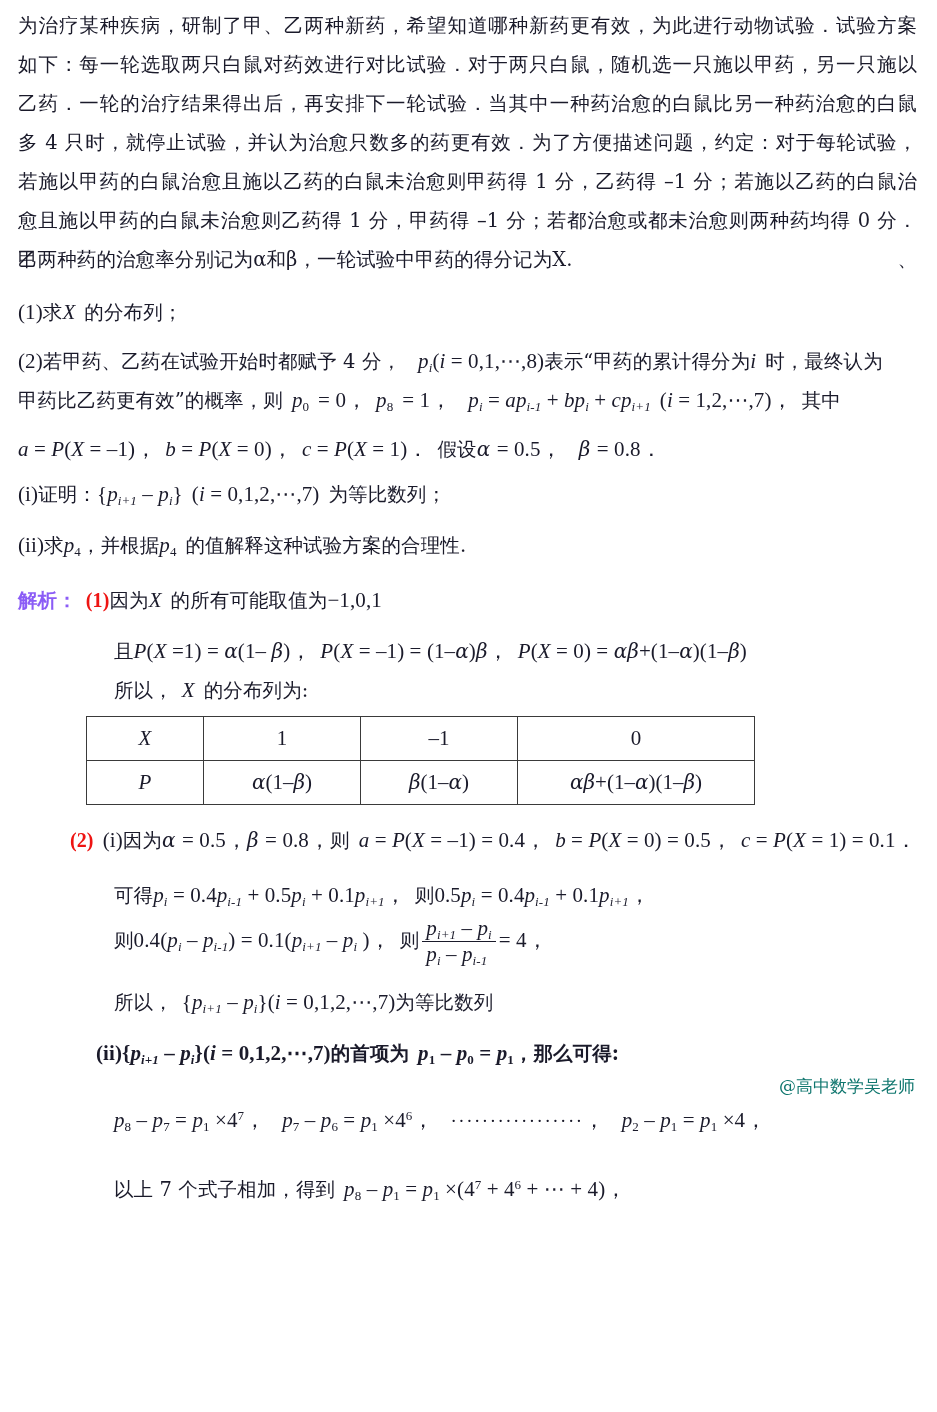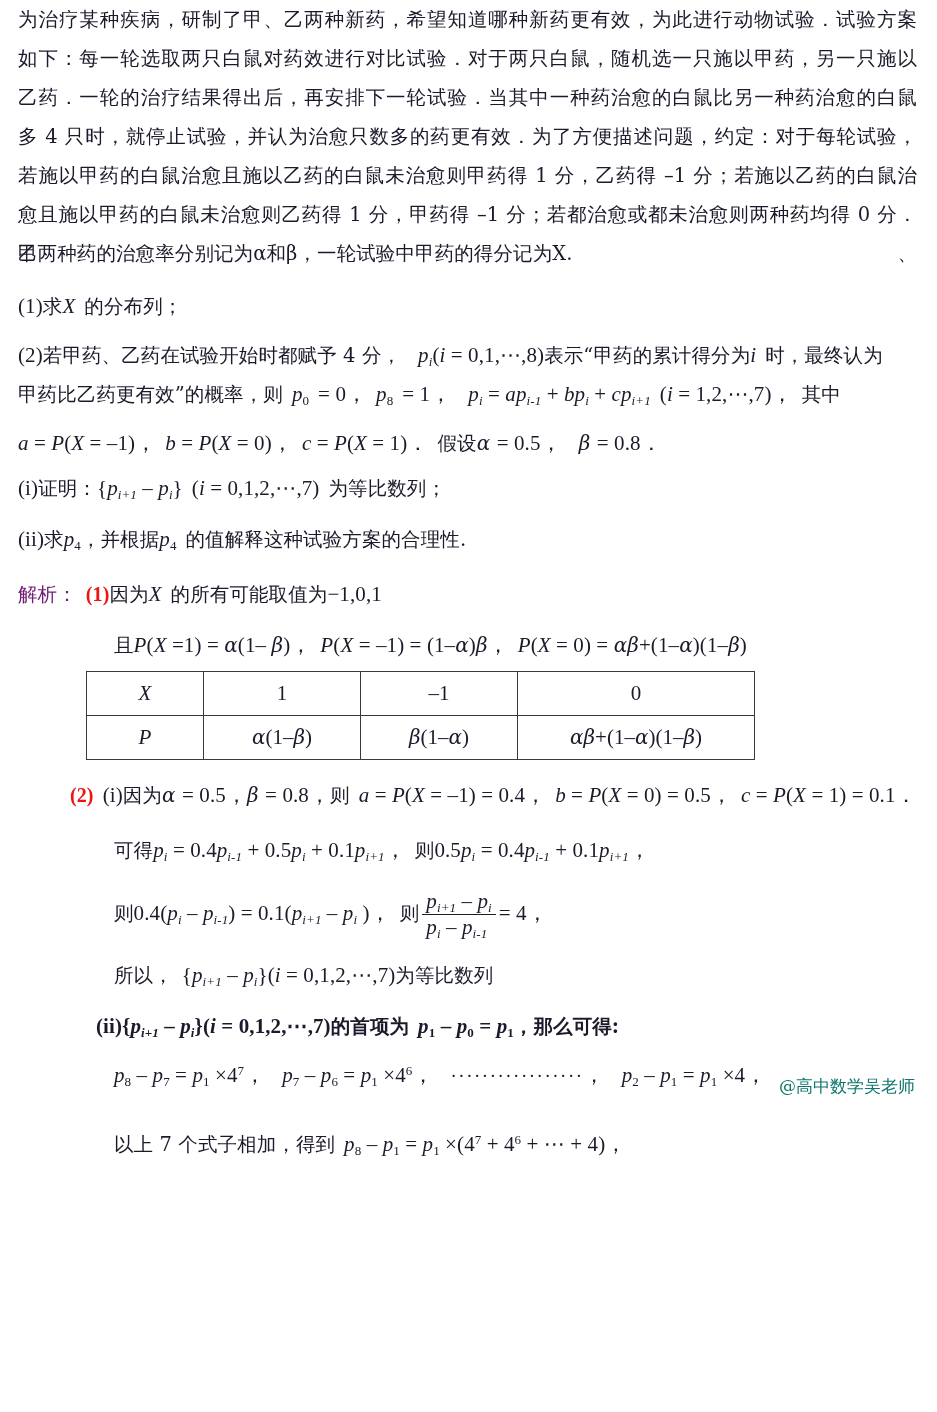--- a/index.html
+++ b/index.html
@@ -13,21 +13,21 @@
     position: relative;
     font-family: "Liberation Serif", "DejaVu Serif", serif;
     color: #1a1a2a;
     overflow: hidden;
   }
   .page {
     position: relative;
     width: 937px;
     height: 1112px;
     box-sizing: border-box;
-    padding: 0 20px 0 18px;
+    padding: 6px 20px 0 18px;
   }
 
   
   .ln {
     font-size: 19.5px;
     line-height: 39px;
     height: 39px;
     white-space: nowrap;
     letter-spacing: 0.1px;
   }
@@ -56,21 +56,21 @@
   }
   sub, sup {
     font-size: 0.62em;
     font-style: italic;
     line-height: 0;
   }
   sub { vertical-align: -0.28em; }
   sup { vertical-align: 0.55em; }
   sub.up, sup.up { font-style: normal; }
 
-  .red { color: #701a75; font-weight: normal; }
+  .red { color: #8b5cf6; font-weight: bold; }
   .redn { color: #ee1412; font-weight: bold; font-style: normal;
           font-family: "Liberation Serif", serif; font-size: 20px; }
 
   
   .sp  { display: inline-block; width: 9px; }
   .sp2 { display: inline-block; width: 17px; }
 
   
   .indent  { padding-left: 78px; font-weight: bold; }
   .indent2 { padding-left: 96px; }
@@ -160,20 +160,23 @@
   </div>
 
   <div class="ln" style="margin-top:16px">
     <span class="red han">解析：</span><span class="sp"></span><span class="redn">(1)</span><span class="han">因为</span><span class="m">X</span><span class="sp"></span><span class="han">的所有可能取值为</span><span class="mu">−1,0,1</span>
   </div>
 
   <div class="ln indent2" style="margin-top:12px">
     <span class="han">且</span><span class="m">P<span class="mu">(</span>X <span class="mu">=1) =</span> <span class="mg">α</span><span class="mu">(1–</span> <span class="mg">β</span><span class="mu">)</span></span><span class="mu">，</span><span class="sp"></span><span class="m">P<span class="mu">(</span>X <span class="mu">= –1) = (1–</span><span class="mg">α</span><span class="mu">)</span><span class="mg">β</span></span><span class="mu">，</span><span class="sp"></span><span class="m">P<span class="mu">(</span>X <span class="mu">= 0) =</span> <span class="mg">αβ</span><span class="mu">+(1–</span><span class="mg">α</span><span class="mu">)(1–</span><span class="mg">β</span><span class="mu">)</span></span>
   </div>
 
+  <div class="ln indent2">
+    <span class="han">所以，</span><span class="sp"></span><span class="m">X</span><span class="sp"></span><span class="han">的分布列为:</span>
+  </div>
 
   <div class="dist-table-wrap">
     <table class="dist">
       <tbody>
           <tr>
         <td class="c0"><span class="m">X</span></td>
         <td class="c1"><span class="mu">1</span></td>
         <td class="c2"><span class="mu">–1</span></td>
         <td class="c3"><span class="mu">0</span></td>
       </tr>
@@ -188,33 +191,33 @@
   </div>
 
   <div class="ln" style="margin-top:16px; padding-left:52px">
     <span class="redn">(2)</span><span class="sp"></span><span class="mu">(i)</span><span class="han">因为</span><span class="mg">α <span class="mu">= 0.5</span></span><span class="mu">，</span><span class="mg">β <span class="mu">= 0.8</span></span><span class="mu">，</span><span class="han">则</span><span class="sp"></span><span class="m">a <span class="mu">=</span> P<span class="mu">(</span>X <span class="mu">= –1) = 0.4</span></span><span class="mu">，</span><span class="sp"></span><span class="m">b <span class="mu">=</span> P<span class="mu">(</span>X <span class="mu">= 0) = 0.5</span></span><span class="mu">，</span><span class="sp"></span><span class="m">c <span class="mu">=</span> P<span class="mu">(</span>X <span class="mu">= 1) = 0.1</span></span><span class="mu">．</span>
   </div>
 
   <div class="ln indent2" style="margin-top:16px">
     <span class="han">可得</span><span class="m">p<sub>i</sub> <span class="mu">= 0.4</span>p<sub>i-1</sub> <span class="mu">+ 0.5</span>p<sub>i</sub> <span class="mu">+ 0.1</span>p<sub>i+1</sub></span><span class="mu">，</span><span class="sp"></span><span class="han">则</span><span class="m"><span class="mu">0.5</span>p<sub>i</sub> <span class="mu">= 0.4</span>p<sub>i-1</sub> <span class="mu">+ 0.1</span>p<sub>i+1</sub></span><span class="mu">，</span>
   </div>
 
-  <div class="ln indent2" style="margin-top:18px; height:50px; line-height:50px">
+  <div class="ln indent2" style="height:50px; line-height:50px">
     <span class="han">则</span><span class="m"><span class="mu">0.4(</span>p<sub>i</sub> <span class="mu">–</span> p<sub>i-1</sub><span class="mu">) = 0.1(</span>p<sub>i+1</sub> <span class="mu">–</span> p<sub>i</sub> <span class="mu">)</span></span><span class="mu">，</span><span class="sp"></span><span class="han">则</span><span class="frac"><span class="num m">p<sub>i+1</sub> <span class="mu">–</span> p<sub>i</sub></span><span class="den m">p<sub>i</sub> <span class="mu">–</span> p<sub>i-1</sub></span></span><span class="mu">= 4</span><span class="mu">，</span>
   </div>
 
   <div class="ln indent2" style="margin-top:18px">
     <span class="han">所以，</span><span class="sp"></span><span class="m"><span class="mu">{</span>p<sub>i+1</sub> <span class="mu">–</span> p<sub>i</sub><span class="mu">}</span></span><span class="mu">(<span class="m">i</span> = 0,1,2,⋯,7)</span><span class="han">为等比数列</span>
   </div>
 
   <div class="ln indent" style="margin-top:12px">
     <span class="mu">(ii)</span><span class="m"><span class="mu">{</span>p<sub>i+1</sub> <span class="mu">–</span> p<sub>i</sub><span class="mu">}</span></span><span class="mu">(<span class="m">i</span> = 0,1,2,⋯,7)</span><span class="han">的首项为</span><span class="sp"></span><span class="m">p<sub class="up">1</sub> <span class="mu">–</span> p<sub class="up">0</sub> <span class="mu">=</span> p<sub class="up">1</sub></span><span class="han">，那么可得:</span>
   </div>
 
-  <div class="ln indent2" style="margin-top:10px">
+  <div class="ln indent2" style="margin-top:28px">
     <span class="m">p<sub class="up">8</sub> <span class="mu">–</span> p<sub class="up">7</sub> <span class="mu">=</span> p<sub class="up">1</sub> <span class="mu">×4<sup class="up">7</sup></span></span><span class="mu">，</span><span class="sp2"></span><span class="m">p<sub class="up">7</sub> <span class="mu">–</span> p<sub class="up">6</sub> <span class="mu">=</span> p<sub class="up">1</sub> <span class="mu">×4<sup class="up">6</sup></span></span><span class="mu">，</span><span class="sp2"></span><span class="mu dots">·················</span><span class="mu">，</span><span class="sp2"></span><span class="m">p<sub class="up">2</sub> <span class="mu">–</span> p<sub class="up">1</sub> <span class="mu">=</span> p<sub class="up">1</sub> <span class="mu">×4</span></span><span class="mu">，</span>
   </div>
 
   <div class="ln indent2" style="margin-top:30px">
     <span class="han">以上 7 个式子相加，得到</span><span class="sp"></span><span class="m">p<sub class="up">8</sub> <span class="mu">–</span> p<sub class="up">1</sub> <span class="mu">=</span> p<sub class="up">1</sub> <span class="mu">×(4<sup class="up">7</sup> + 4<sup class="up">6</sup> + ⋯ + 4)</span></span><span class="mu">，</span>
   </div>
 
   <div class="watermark">@高中数学吴老师</div>
 
 </div>

